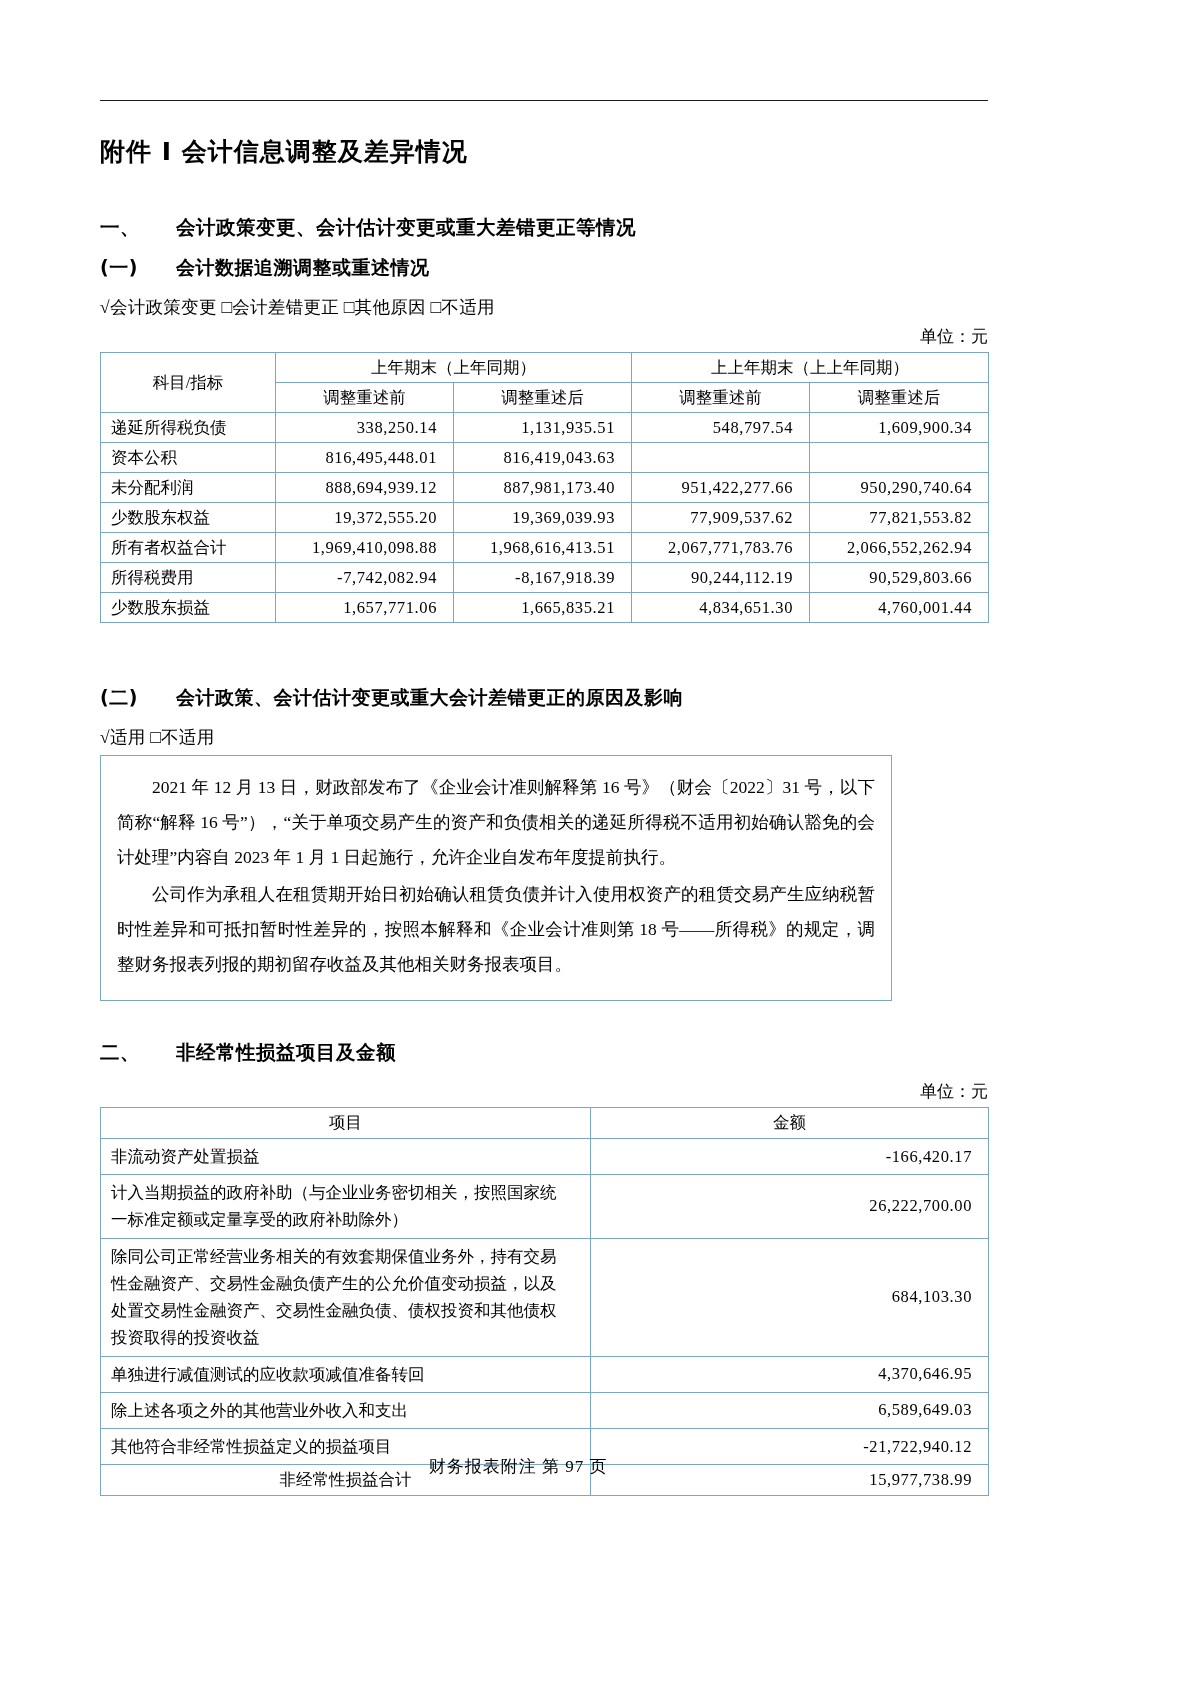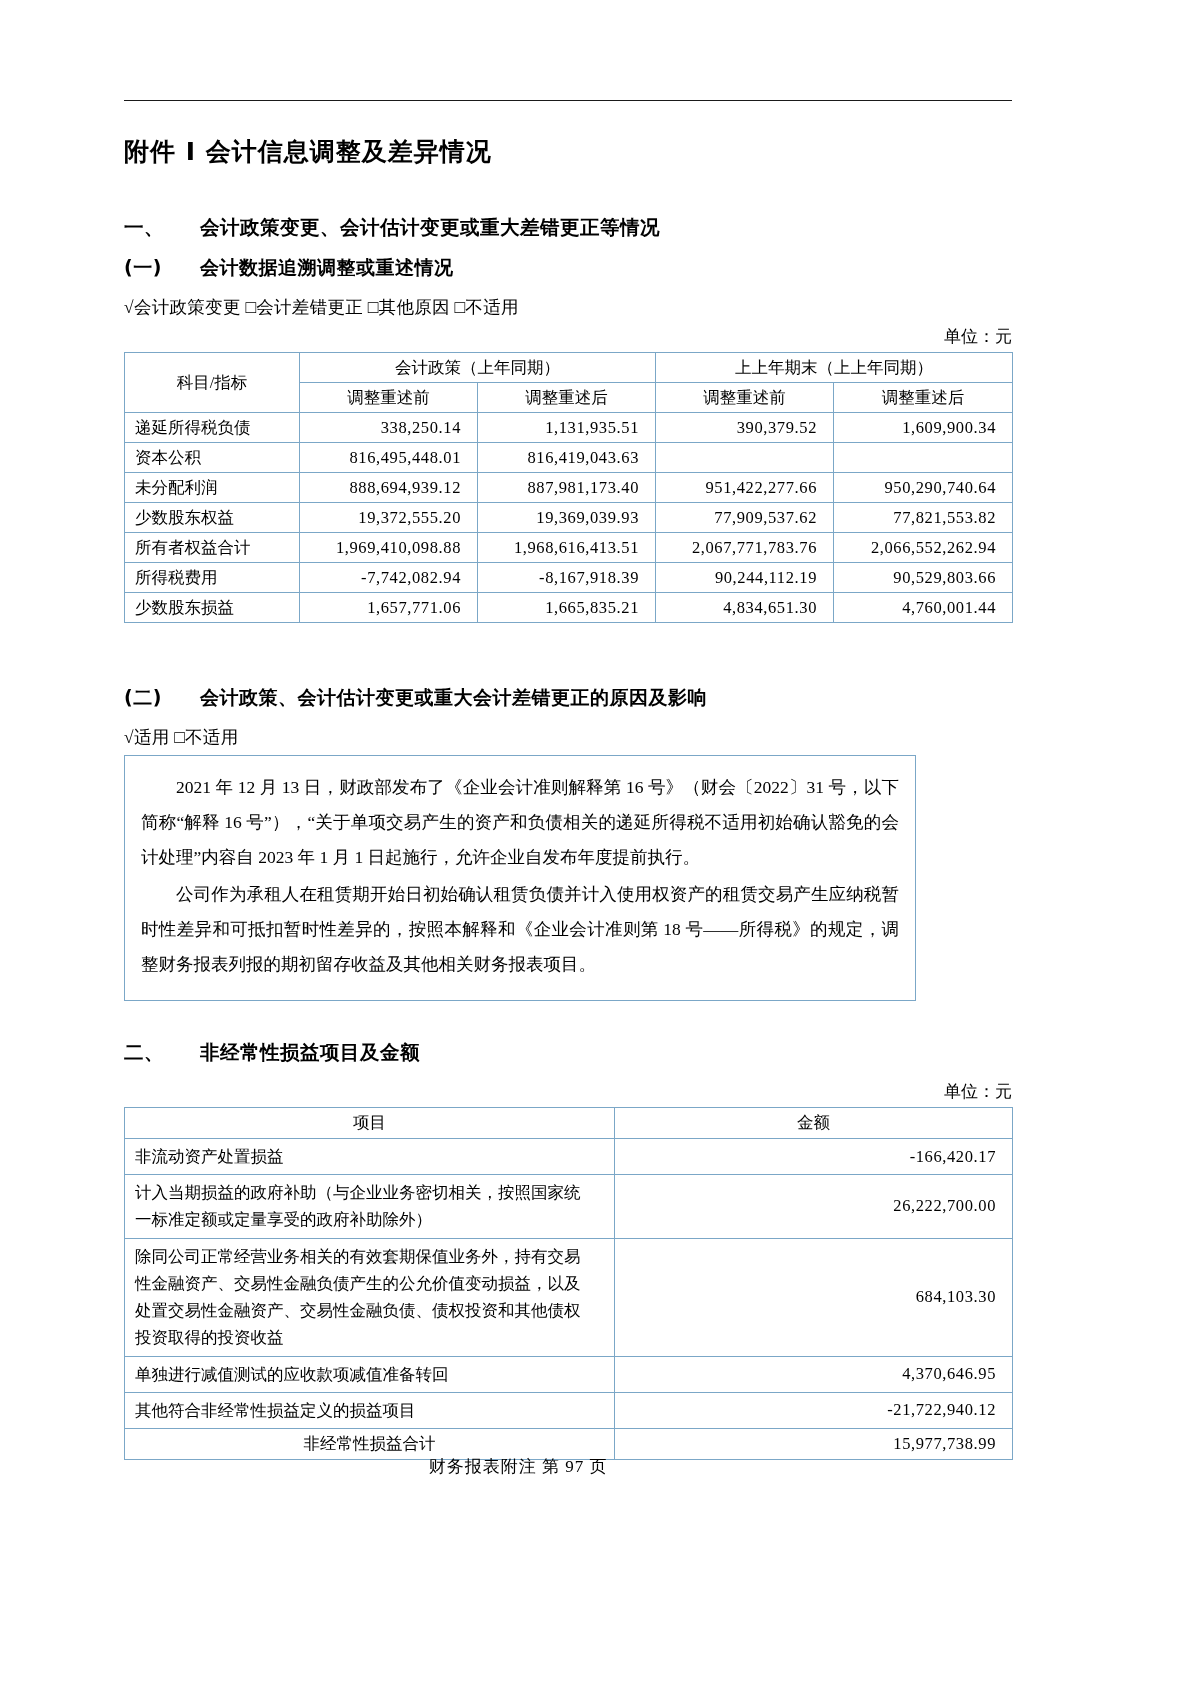--- a/index.html
+++ b/index.html
@@ -16,21 +16,21 @@
   }
   .page {
     position: absolute;
     left: 0; top: 0;
     width: 1200px;
     height: 1697px;
     box-sizing: border-box;
   }
   .content {
     position: absolute;
-    left: 124px;
+    left: 100px;
     top: 100px;
     width: 888px;
   }
   .top-rule {
     border-top: 1.5px solid #1a1a1a;
     width: 888px;
     margin: 0 0 34px 0;
   }
   h1.doc-title {
     font-family: "DejaVu Sans", "Liberation Sans", sans-serif;
@@ -179,36 +179,36 @@
       <colgroup>
         <col style="width:175px">
         <col style="width:178px">
         <col style="width:178px">
         <col style="width:178px">
         <col style="width:179px">
       </colgroup>
       <thead>
         <tr class="row-h">
           <th rowspan="2">科目/指标</th>
-          <th colspan="2">会计政策（上年同期）</th>
+          <th colspan="2">上年期末（上年同期）</th>
           <th colspan="2">上上年期末（上上年同期）</th>
         </tr>
         <tr class="row-h">
           <th>调整重述前</th>
           <th>调整重述后</th>
           <th>调整重述前</th>
           <th>调整重述后</th>
         </tr>
       </thead>
       <tbody>
         <tr class="row-h">
           <td class="label-cell">递延所得税负债</td>
           <td class="num-cell">338,250.14</td>
           <td class="num-cell">1,131,935.51</td>
-          <td class="num-cell">390,379.52</td>
+          <td class="num-cell">548,797.54</td>
           <td class="num-cell">1,609,900.34</td>
         </tr>
         <tr class="row-h">
           <td class="label-cell">资本公积</td>
           <td class="num-cell">816,495,448.01</td>
           <td class="num-cell">816,419,043.63</td>
           <td class="num-cell"></td>
           <td class="num-cell"></td>
         </tr>
         <tr class="row-h">
@@ -292,20 +292,24 @@
         </tr>
         <tr>
           <td class="item">除同公司正常经营业务相关的有效套期保值业务外，持有交易性金融资产、交易性金融负债产生的公允价值变动损益，以及处置交易性金融资产、交易性金融负债、债权投资和其他债权投资取得的投资收益</td>
           <td class="amt">684,103.30</td>
         </tr>
         <tr>
           <td class="item">单独进行减值测试的应收款项减值准备转回</td>
           <td class="amt">4,370,646.95</td>
         </tr>
         <tr>
+          <td class="item">除上述各项之外的其他营业外收入和支出</td>
+          <td class="amt">6,589,649.03</td>
+        </tr>
+        <tr>
           <td class="item">其他符合非经常性损益定义的损益项目</td>
           <td class="amt">-21,722,940.12</td>
         </tr>
         <tr>
           <td class="total-label">非经常性损益合计</td>
           <td class="amt">15,977,738.99</td>
         </tr>
       </tbody>
     </table>
 

